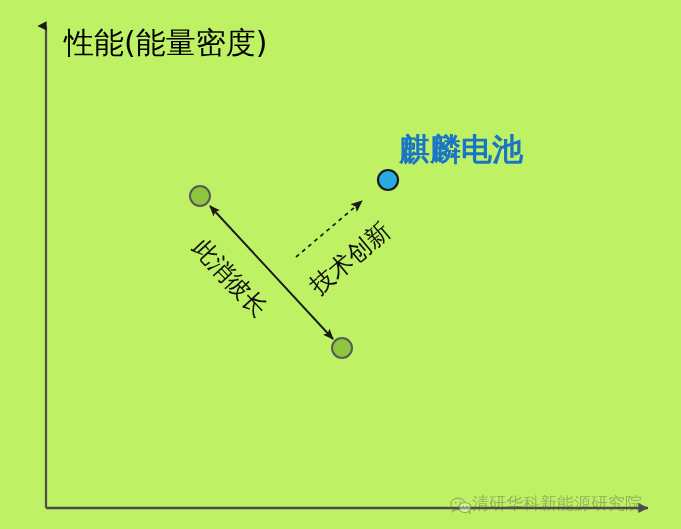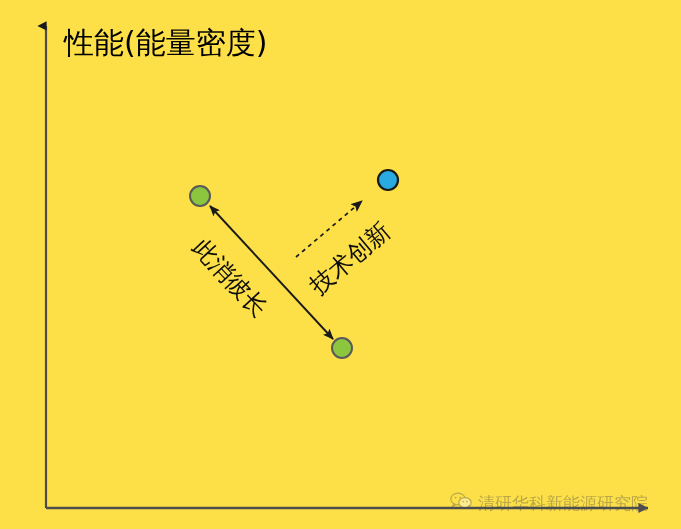--- a/index.html
+++ b/index.html
@@ -8,21 +8,21 @@
     padding: 0;
     background: #ffffff;
   }
   body {
     font-family: "DejaVu Sans", "Liberation Sans", sans-serif;
   }
   #stage {
     position: relative;
     width: 681px;
     height: 529px;
-    background: #fde047;
+    background: #bef264;
     overflow: hidden;
   }
   #diagram-svg {
     position: absolute;
     left: 0;
     top: 0;
     width: 681px;
     height: 529px;
   }
   .axis-label {
@@ -67,22 +67,21 @@
   #innovation-label {
     left: 303px;
     top: 277px;
     transform: rotate(-40deg);
   }
   #watermark {
     position: absolute;
     left: 450px;
     top: 492px;
     display: flex;
-    align-items: flex-start;
-    gap: 6px;
+    align-items: flex-end;
     opacity: 0.38;
   }
   #watermark-text {
     font-family: "DejaVu Sans", "Liberation Sans", sans-serif;
     font-size: 17px;
     color: #4d4d4d;
     white-space: nowrap;
   }
   #wechat-logo-icon {
     display: block;
@@ -123,20 +122,21 @@
     <circle cx="200" cy="196" r="10" fill="#8cc63f" stroke="#595959" stroke-width="2"></circle>
 
     <circle cx="342" cy="348" r="10" fill="#8cc63f" stroke="#595959" stroke-width="2"></circle>
 
     <circle cx="388" cy="180" r="10" fill="#29abe2" stroke="#1a1a1a" stroke-width="2.2"></circle>
   </svg>
 
   <div class="axis-label" id="y-axis-label">性能(能量密度)</div>
 
 
+  <div id="callout-label">麒麟电池</div>
 
   <div class="rot-label" id="tradeoff-label">此消彼长</div>
 
   <div class="rot-label" id="innovation-label">技术创新</div>
 
   <div id="watermark">
     <svg id="wechat-logo-icon" width="22" height="18" viewBox="0 0 22 18">
       <ellipse cx="8" cy="7" rx="7.2" ry="5.8" fill="none" stroke="#4d4d4d" stroke-width="1.2"></ellipse>
       <path d="M4,11.6 L2.2,14.6 L5.6,12.9 Z" fill="none" stroke="#4d4d4d" stroke-width="1.1"></path>
       <circle cx="5.6" cy="5.6" r="0.95" fill="#4d4d4d"></circle>

